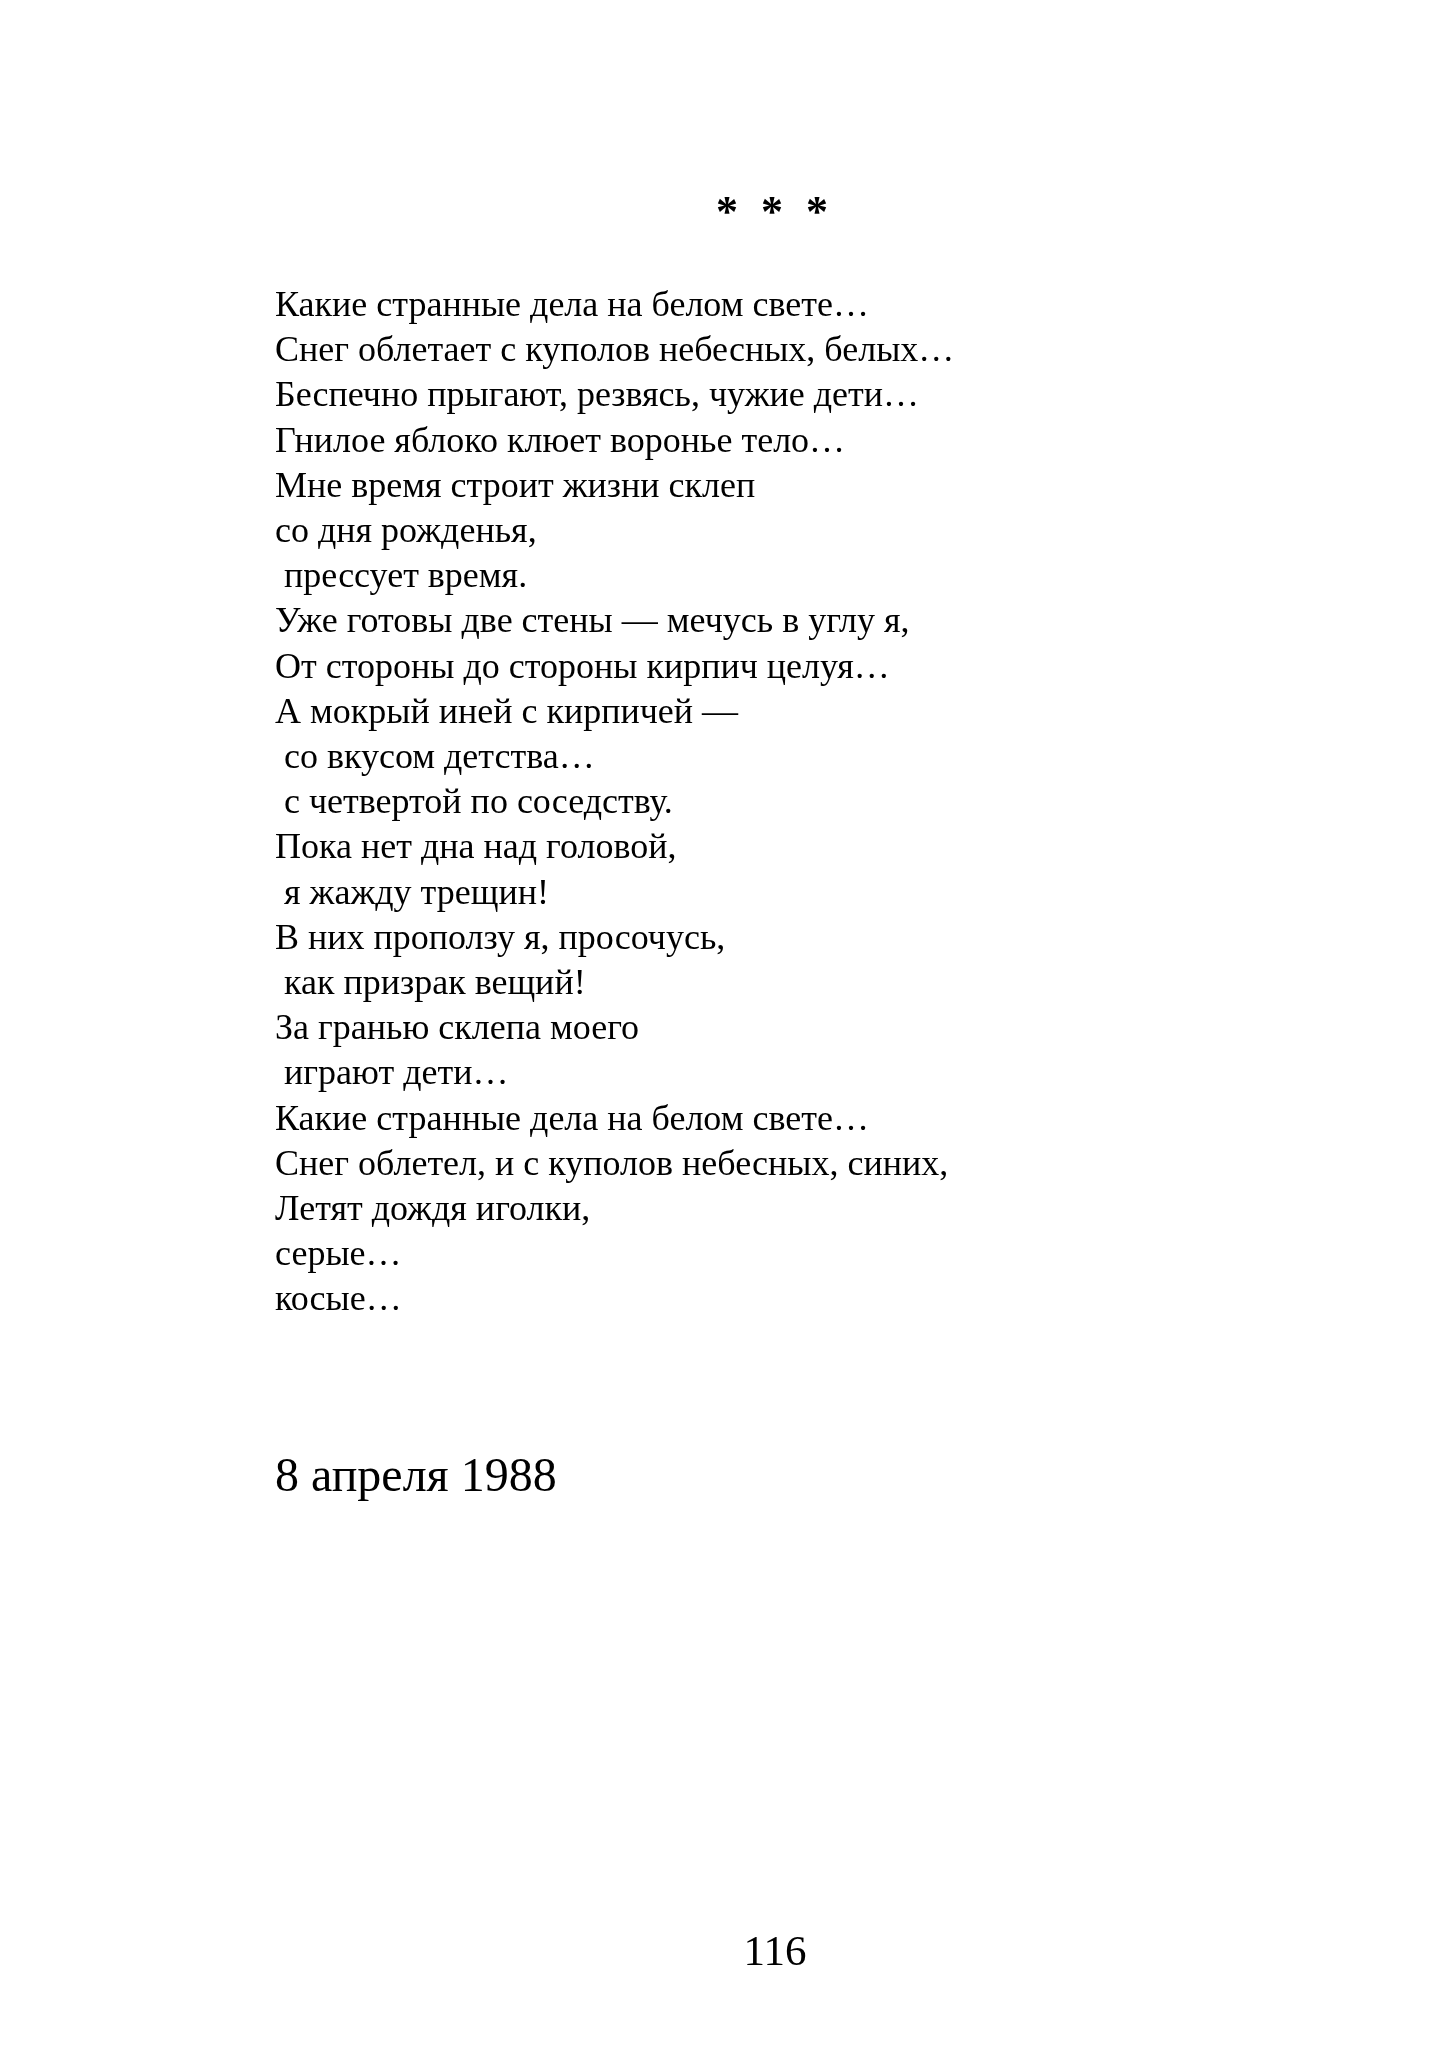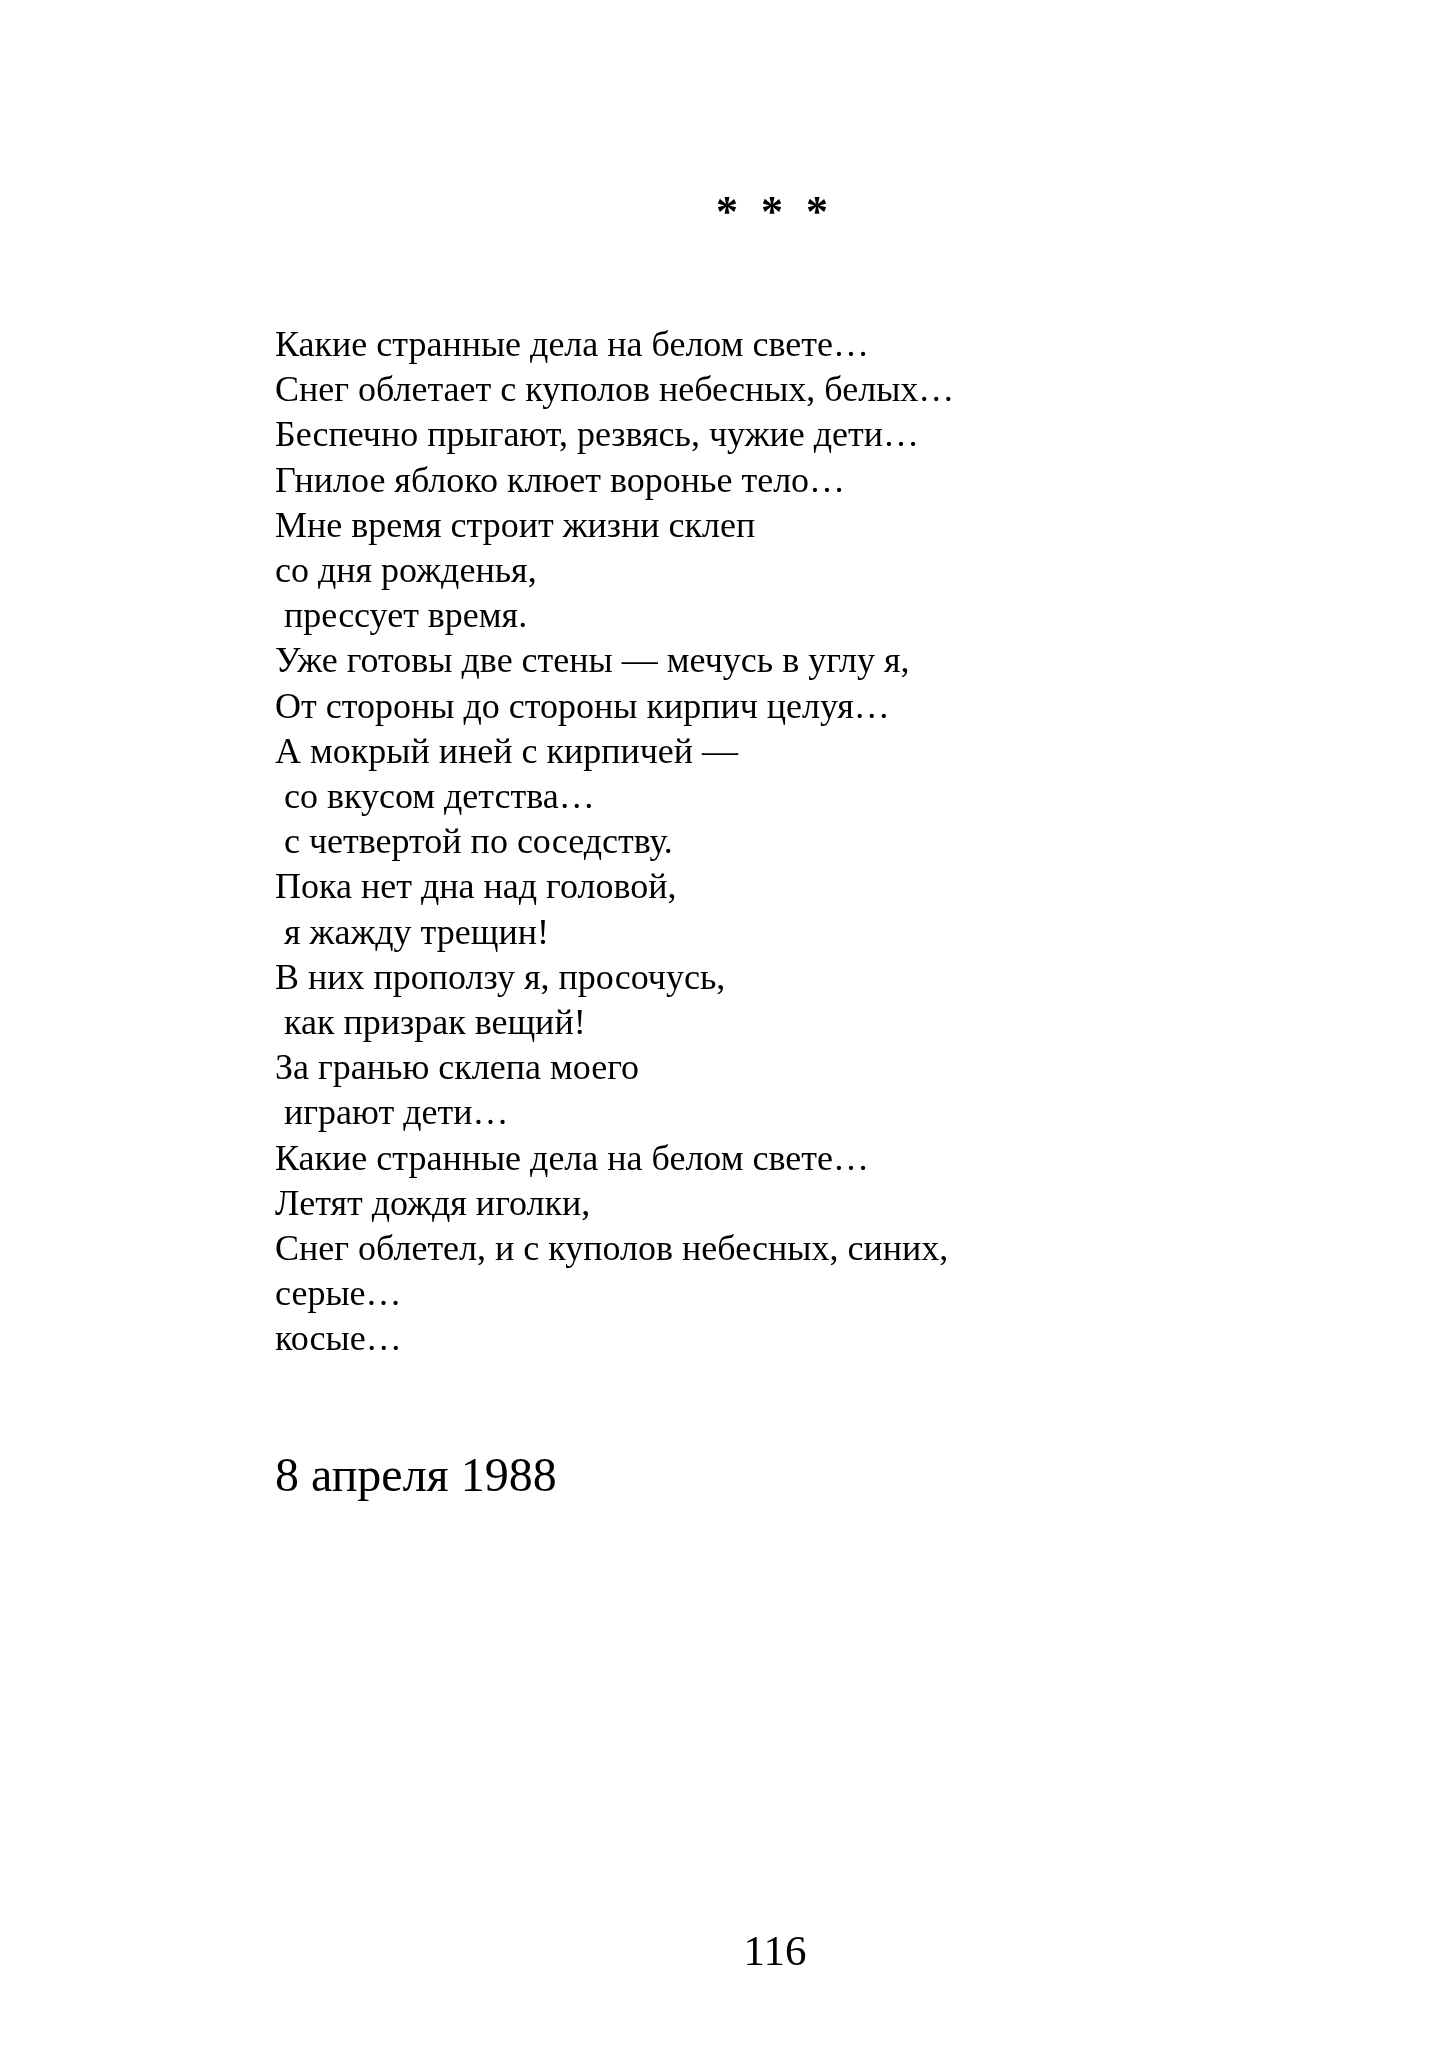--- a/index.html
+++ b/index.html
@@ -33,21 +33,20 @@
     font-size: 44px;
     line-height: 44px;
     letter-spacing: 6px;
     white-space: pre;
   }
   .poem {
     position: absolute;
     top: 282px;
     left: 0;
     width: 100%;
-    margin-top: 40px;
   }
   .poem-line {
     font-size: 36px;
     line-height: 45.2px;
     white-space: pre;
   }
   .poem-date {
     position: absolute;
     top: 1452px;
     left: 0;
@@ -85,22 +84,22 @@
         <div class="poem-line">А мокрый иней с кирпичей —</div>
         <div class="poem-line"> со вкусом детства…</div>
         <div class="poem-line"> с четвертой по соседству.</div>
         <div class="poem-line">Пока нет дна над головой,</div>
         <div class="poem-line"> я жажду трещин!</div>
         <div class="poem-line">В них проползу я, просочусь,</div>
         <div class="poem-line"> как призрак вещий!</div>
         <div class="poem-line">За гранью склепа моего</div>
         <div class="poem-line"> играют дети…</div>
         <div class="poem-line">Какие странные дела на белом свете…</div>
+        <div class="poem-line">Снег облетел, и с куполов небесных, синих,</div>
         <div class="poem-line">Летят дождя иголки,</div>
-        <div class="poem-line">Снег облетел, и с куполов небесных, синих,</div>
         <div class="poem-line">серые…</div>
         <div class="poem-line">косые…</div>
       </div>
 
     <div class="poem-date">8 апреля 1988</div>
 
     <div class="page-number">116</div>
   </div>
 </div>
 

